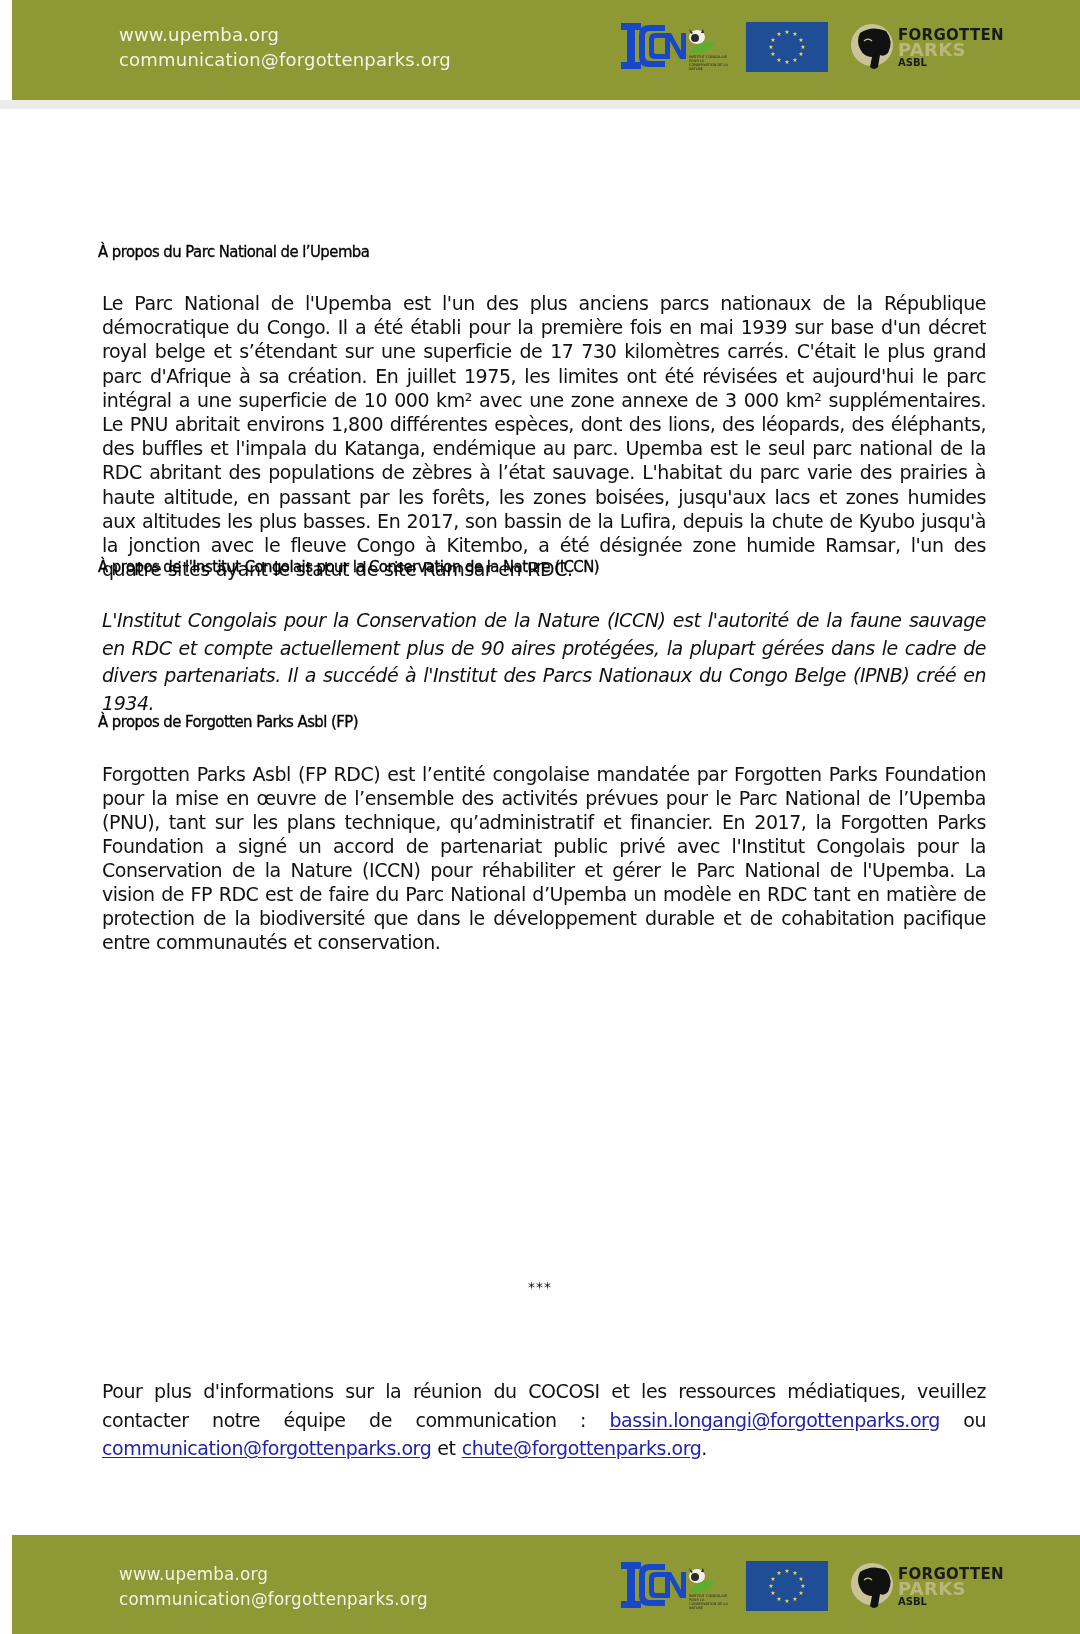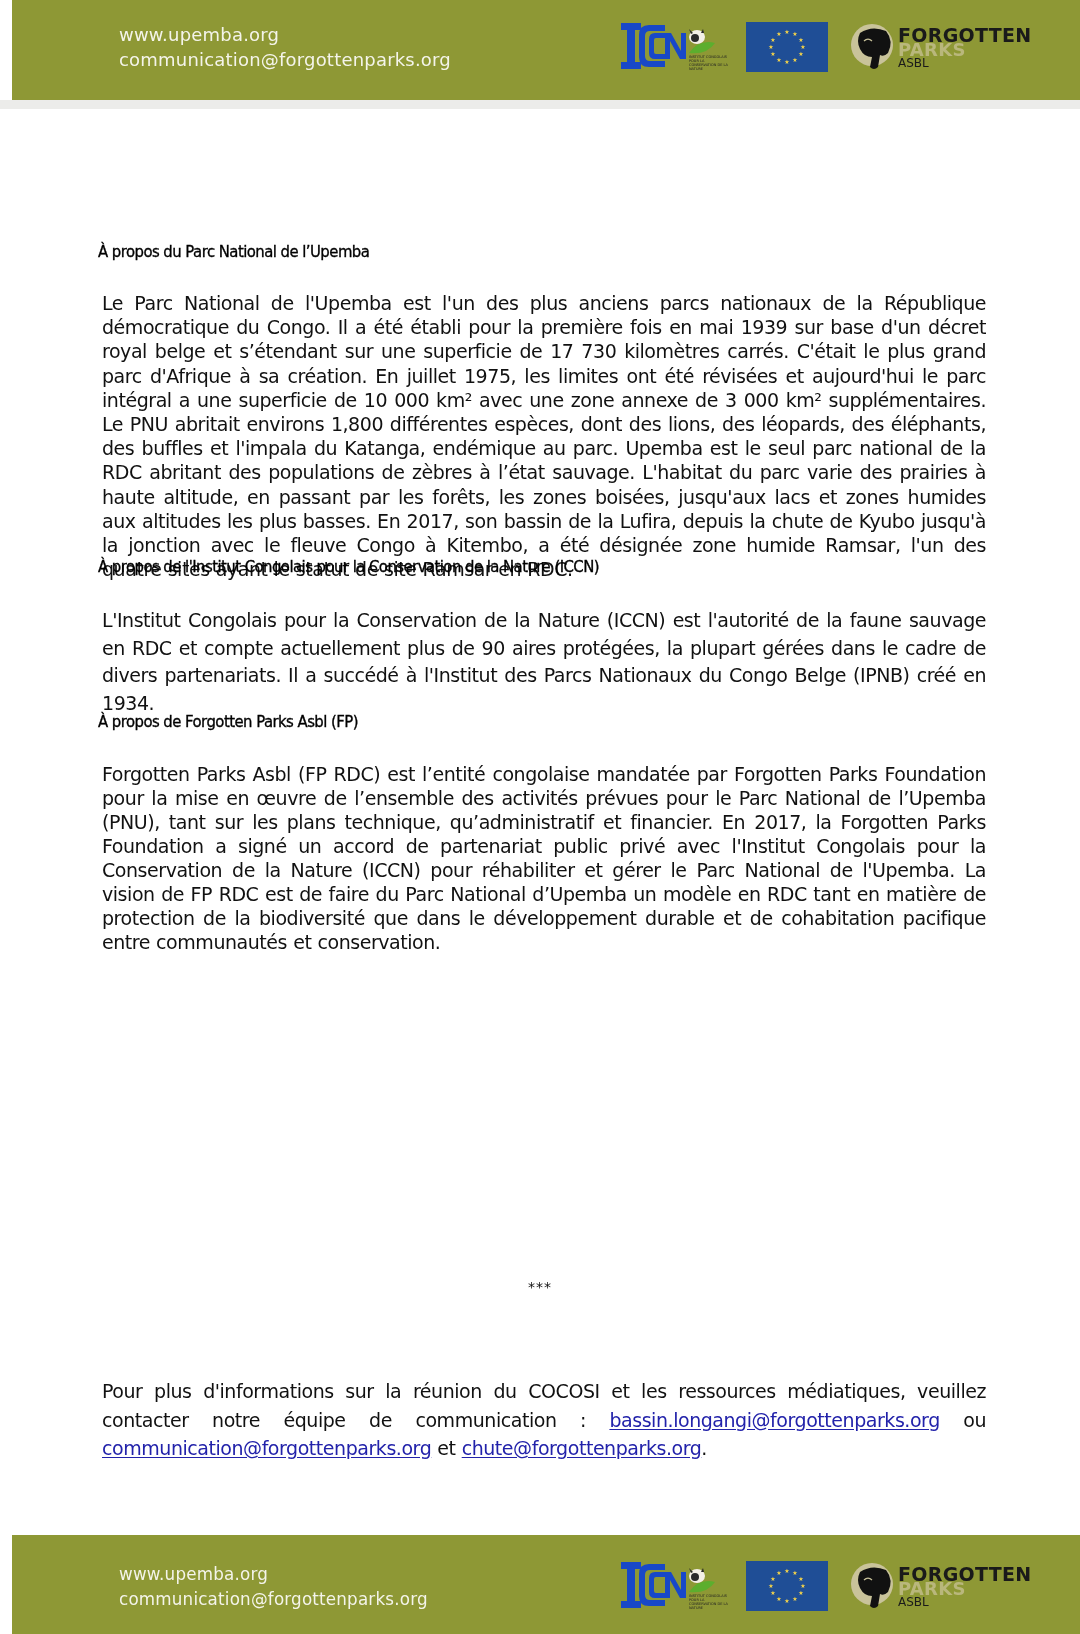--- a/index.html
+++ b/index.html
@@ -22,41 +22,41 @@
     .band.top .band-text { top: 22px; }
     .band.bottom .band-text { top: 26px; font-family: "DejaVu Sans", sans-serif; font-size: 18px; transform: scaleX(0.93); transform-origin: left; }
 
     .logos { position: absolute; top: 21px; left: 607px; height: 52px; }
     .band.bottom .logos { top: 25px; }
 
     .logo-iccn { position: absolute; left: 0; top: 0; width: 108px; height: 52px; }
     .logo-eu { position: absolute; left: 127px; top: 1px; width: 82px; height: 50px; background: #1f4e96; }
     .logo-fp { position: absolute; left: 231px; top: 2px; width: 140px; height: 50px; }
 
-    .fp-title { position: absolute; left: 48px; top: 6px; font-family: "DejaVu Sans", sans-serif; font-weight: bold; font-size: 19px; color: #1a1a1a; letter-spacing: 0.3px; line-height: 13px; }
+    .fp-title { position: absolute; left: 48px; top: 6px; font-family: "DejaVu Sans", sans-serif; font-weight: bold; font-size: 15px; color: #1a1a1a; letter-spacing: 0.3px; line-height: 13px; }
     .fp-parks { position: absolute; left: 48px; top: 20px; font-family: "DejaVu Sans", sans-serif; font-weight: bold; font-size: 18px; color: #b9b77c; letter-spacing: 0.3px; line-height: 13px; }
-    .fp-asbl { position: absolute; left: 48px; top: 36px; font-family: "DejaVu Sans", sans-serif; font-weight: normal; font-size: 12px; color: #1a1a1a; line-height: 8px; }
+    .fp-asbl { position: absolute; left: 48px; top: 36px; font-family: "DejaVu Sans", sans-serif; font-weight: bold; font-size: 10px; color: #1a1a1a; line-height: 8px; }
 
     .iccn-sub { position: absolute; left: 70px; top: 34px; font-size: 3.5px; line-height: 4px; color: #222; font-family: "DejaVu Sans", sans-serif; width: 40px; }
 
     .heading {
       position: absolute; left: 98px; font-family: "DejaVu Sans", sans-serif;
       font-size: 16.2px; font-weight: normal; letter-spacing: -0.6px;
       -webkit-text-stroke: 0.35px #000; color: #000;
       transform: scaleX(0.92); transform-origin: left;
       white-space: nowrap;
     }
     .para {
       position: absolute; left: 102px; width: 884px;
       font-family: "DejaVu Sans", sans-serif; font-size: 19px;
       text-align: justify; color: #111; letter-spacing: -0.45px;
       word-spacing: 0.5px;
     }
     .para.p1 { top: 291px; line-height: 24.2px; }
-    .para.p2 { top: 607px; line-height: 27.5px; }
+    .para.p2 { top: 607px; line-height: 27.5px; font-style: italic; }
     .para.p3 { top: 762px; line-height: 24px; }
     .para.p4 { top: 1377px; line-height: 28.5px; }
 
     .h1 { top: 242px; }
     .h2 { top: 557px; }
     .h3 { top: 712px; }
 
     .stars { position: absolute; top: 1279px; left: 0; width: 1080px; text-align: center; font-family: "DejaVu Sans", sans-serif; font-size: 14px; letter-spacing: 1px; color: #111; }
 
     a.mail { color: #2222aa; text-decoration: underline; text-underline-offset: 2px; }

